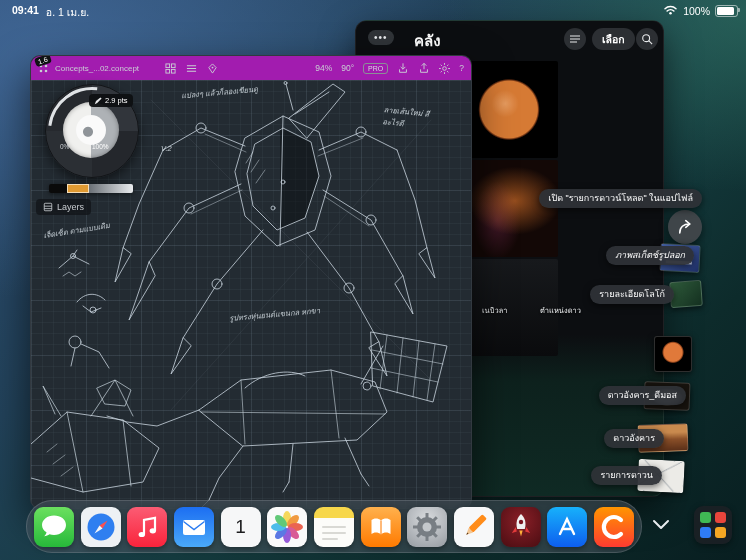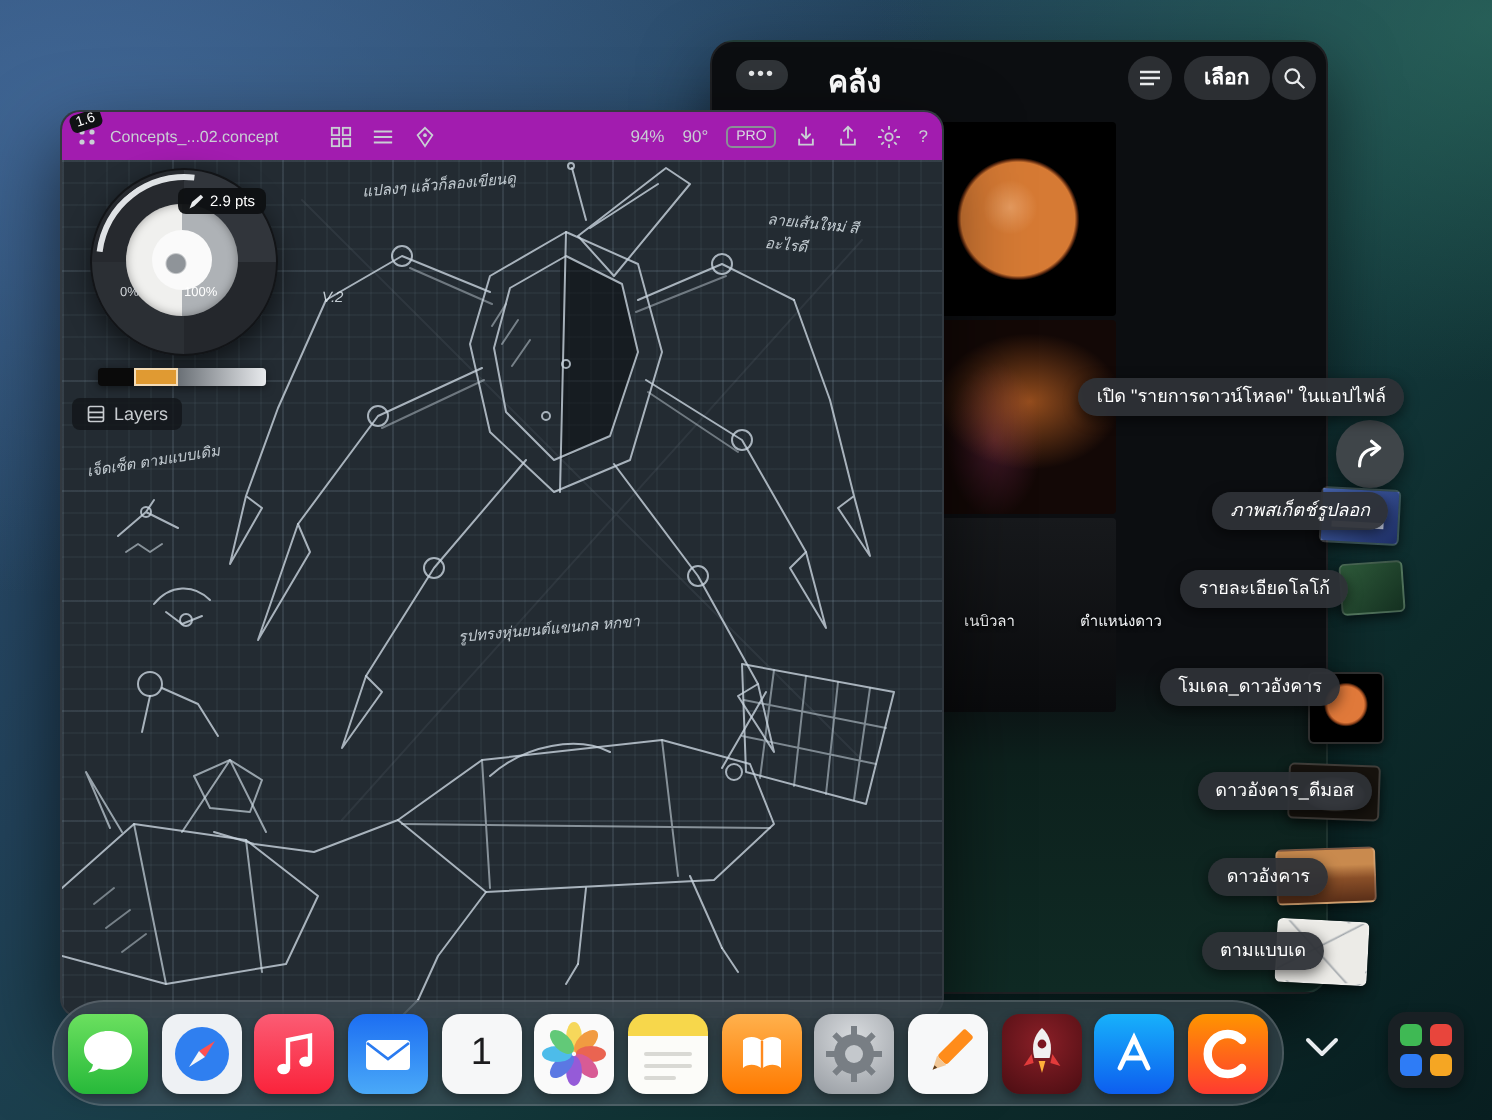--- a/index.html
+++ b/index.html
@@ -114,20 +114,42 @@
   .dk-app{background:linear-gradient(180deg,#17b1fb,#0d5eef);}
   .dk-brw{background:linear-gradient(180deg,#ff9500,#ff3b30);}
   .applib{left:694px;top:506px;width:38px;height:38px;z-index:50;border-radius:9px;background:rgba(28,32,36,.85);box-shadow:0 2px 6px rgba(0,0,0,.4);}
   .applib i{position:absolute;width:11px;height:11px;border-radius:3px;}
 </style>
 </head>
 <body>
 
 <div class="page">
 
+  <div class="abs statusbar">
+    <div class="abs sb-left">
+      <span style="font-weight:bold;">09:41</span>
+      <span>อ. 1 เม.ย.</span>
+    </div>
+    <div class="abs sb-right">
+      <span>
+        <svg width="15" height="11" viewBox="0 0 16 12">
+            <g stroke="#fff" stroke-width="1.6" fill="none" stroke-linecap="round">
+              <path d="M2 5.2a8.6 8.6 0 0 1 12 0"></path>
+              <path d="M4.3 7.6a5.4 5.4 0 0 1 7.4 0"></path>
+            </g>
+            <circle cx="8" cy="10" r="1.4" fill="#fff"></circle>
+          </svg>
+      </span>
+      <span>100%</span>
+      <span class="batt">
+          <i></i>
+          <em></em>
+        </span>
+    </div>
+  </div>
 
   <div class="abs fwin">
     <div class="abs fhdr-more">•••</div>
     <div class="abs fhdr-title">คลัง</div>
     <div class="abs circ-btn" style="left:208px;top:7px;">
       <svg width="12" height="12" viewBox="0 0 12 12">
           <g stroke="#e8eaec" stroke-width="1.2">
             <path d="M1 3h10M1 6h10M1 9h7"></path>
           </g>
         </svg>
@@ -165,27 +187,26 @@
       </svg>
   </div>
 
   <div class="pill" style="right:44px;top:189px;">เปิด "รายการดาวน์โหลด" ในแอปไฟล์</div>
 
   <div class="thumb th-card" style="right:46px;top:244px;"></div>
   <div class="pill" style="right:52px;top:246px;font-style:italic;">ภาพสเก็ตช์รูปลอก</div>
   <div class="thumb th-green" style="right:44px;top:281px;"></div>
   <div class="pill" style="right:72px;top:285px;">รายละเอียดโลโก้</div>
   <div class="thumb th-mars" style="right:54px;top:336px;"></div>
-  <div class="pill" style="right:76px;top:334px;">โมเดล_ดาวอังคาร</div>
   <div class="thumb th-rock" style="right:56px;top:382px;"></div>
   <div class="pill" style="right:60px;top:386px;">ดาวอังคาร_ดีมอส</div>
   <div class="thumb th-terr" style="right:58px;top:424px;"></div>
   <div class="pill" style="right:82px;top:429px;">ดาวอังคาร</div>
   <div class="thumb th-paper" style="right:62px;top:460px;"></div>
-  <div class="pill" style="right:84px;top:466px;">ตามแบบเด</div>
+  <div class="pill" style="right:84px;top:466px;">รายการดาวน</div>
 
   <div class="abs cwin">
     <div class="cbar">
       <span class="ico" style="margin-left:8px;">
         <svg width="9" height="9" viewBox="0 0 9 9">
             <g fill="#c9ced4">
               <circle cx="2" cy="2" r="1.3"></circle>
               <circle cx="7" cy="2" r="1.3"></circle>
               <circle cx="2" cy="7" r="1.3"></circle>
               <circle cx="7" cy="7" r="1.3"></circle>

